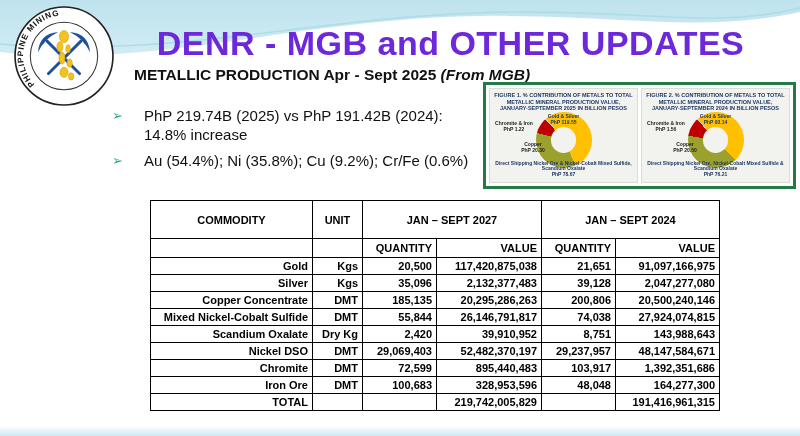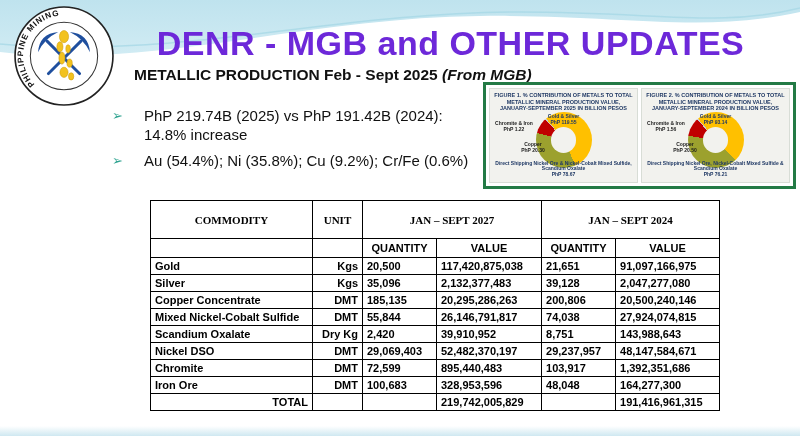--- a/index.html
+++ b/index.html
@@ -48,25 +48,25 @@
   .plabel.nickel{bottom:4px;left:50%;transform:translateX(-50%);width:138px;color:#1F3864;}
   
   .ptable{
     position:absolute;left:150px;top:200px;width:569px;
     border-collapse:collapse;table-layout:fixed;background:#fff;
   }
   .ptable th,.ptable td{
     border:1.5px solid #000;font-size:11px;font-weight:bold;color:#000;
     padding:0 4px;height:17px;overflow:hidden;white-space:nowrap;box-sizing:border-box;
   }
-  .ptable tr.h1 th{height:38px;text-align:center;font-family:Liberation Serif, serif;}
-  .ptable tr.h2 th{height:19px;text-align:center;margin-left:30px;}
-  .ptable td.name{text-align:left;}
+  .ptable tr.h1 th{height:38px;text-align:center;}
+  .ptable tr.h2 th{height:19px;text-align:right;margin-left:30px;}
+  .ptable td.name{text-align:right;}
   .ptable td.unit{text-align:right;}
-  .ptable td.num{text-align:left;}
+  .ptable td.num{text-align:right;}
   .ptable tr.total td.name{text-align:right;}
   
   .bottom-strip{
     position:absolute;left:0;bottom:0;width:800px;height:10px;
     background:linear-gradient(to bottom,rgba(207,232,241,0),#cfe8f1);
   }
 </style>
 </head>
 <body>
 
@@ -112,21 +112,21 @@
       <ellipse cx="48" cy="52" rx="3" ry="6"></ellipse>
       <ellipse cx="55.5" cy="57" rx="2.6" ry="4"></ellipse>
       <ellipse cx="50" cy="66" rx="4" ry="5"></ellipse>
       <ellipse cx="57" cy="70" rx="2.6" ry="3.6"></ellipse>
     </g>
   </svg>
 </div>
 
 <div class="title">DENR - MGB and OTHER UPDATES</div>
 
-<div class="subtitle"><span>METALLIC PRODUCTION Feb - Sept 2025 </span><span class="em">(From MGB)</span></div>
+<div class="subtitle"><span>METALLIC PRODUCTION Apr - Sept 2025 </span><span class="em">(From MGB)</span></div>
 
 <div class="bullets">
   <div class="bullet">
     <span class="arrow">➢</span>
     <span class="btext">PhP 219.74B (2025) vs PhP 191.42B (2024): 14.8% increase</span>
   </div>
   <div class="bullet">
     <span class="arrow">➢</span>
     <span class="btext">Au (54.4%); Ni (35.8%); Cu (9.2%); Cr/Fe (0.6%)</span>
   </div>

